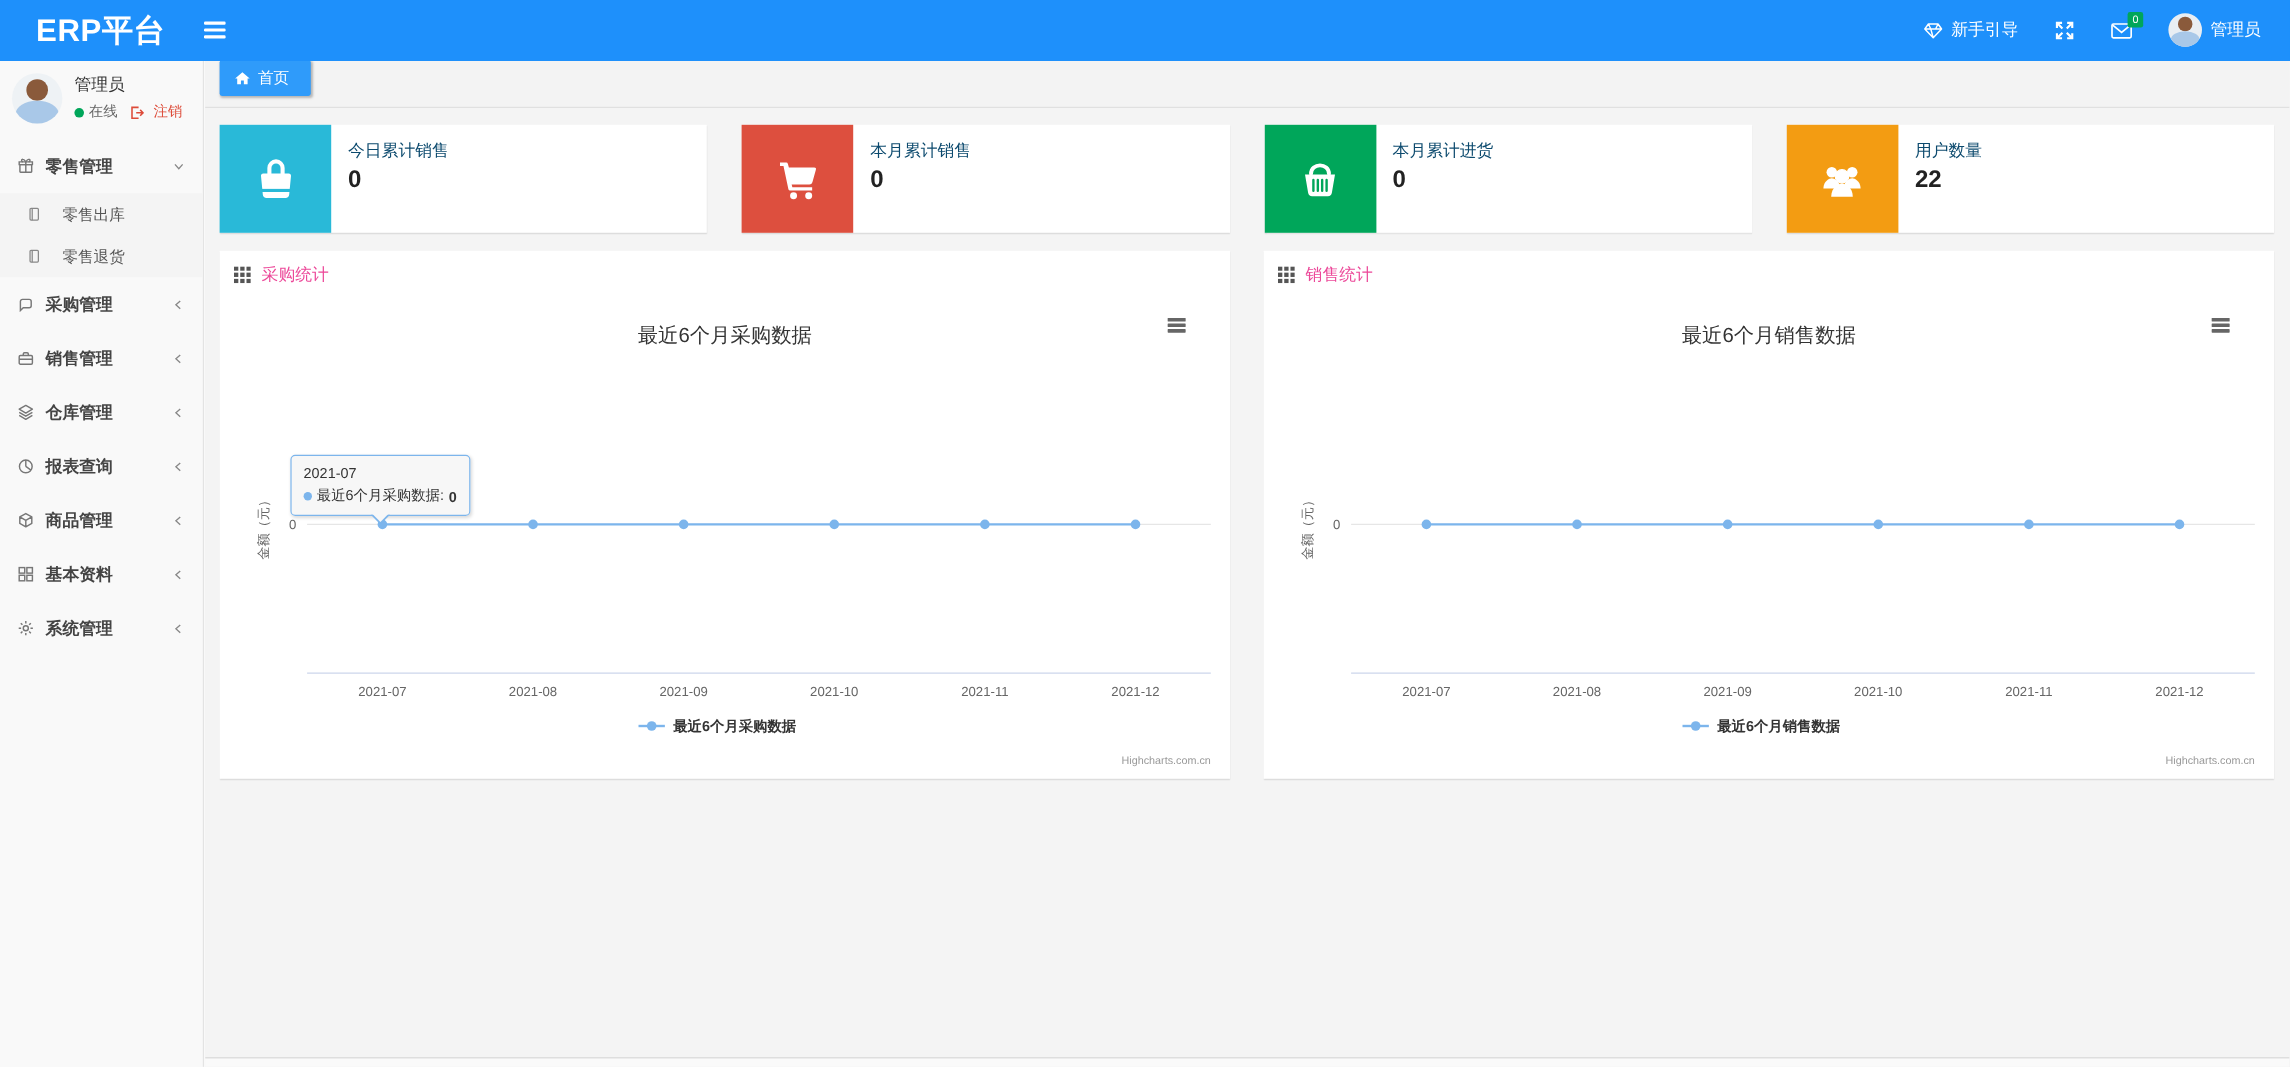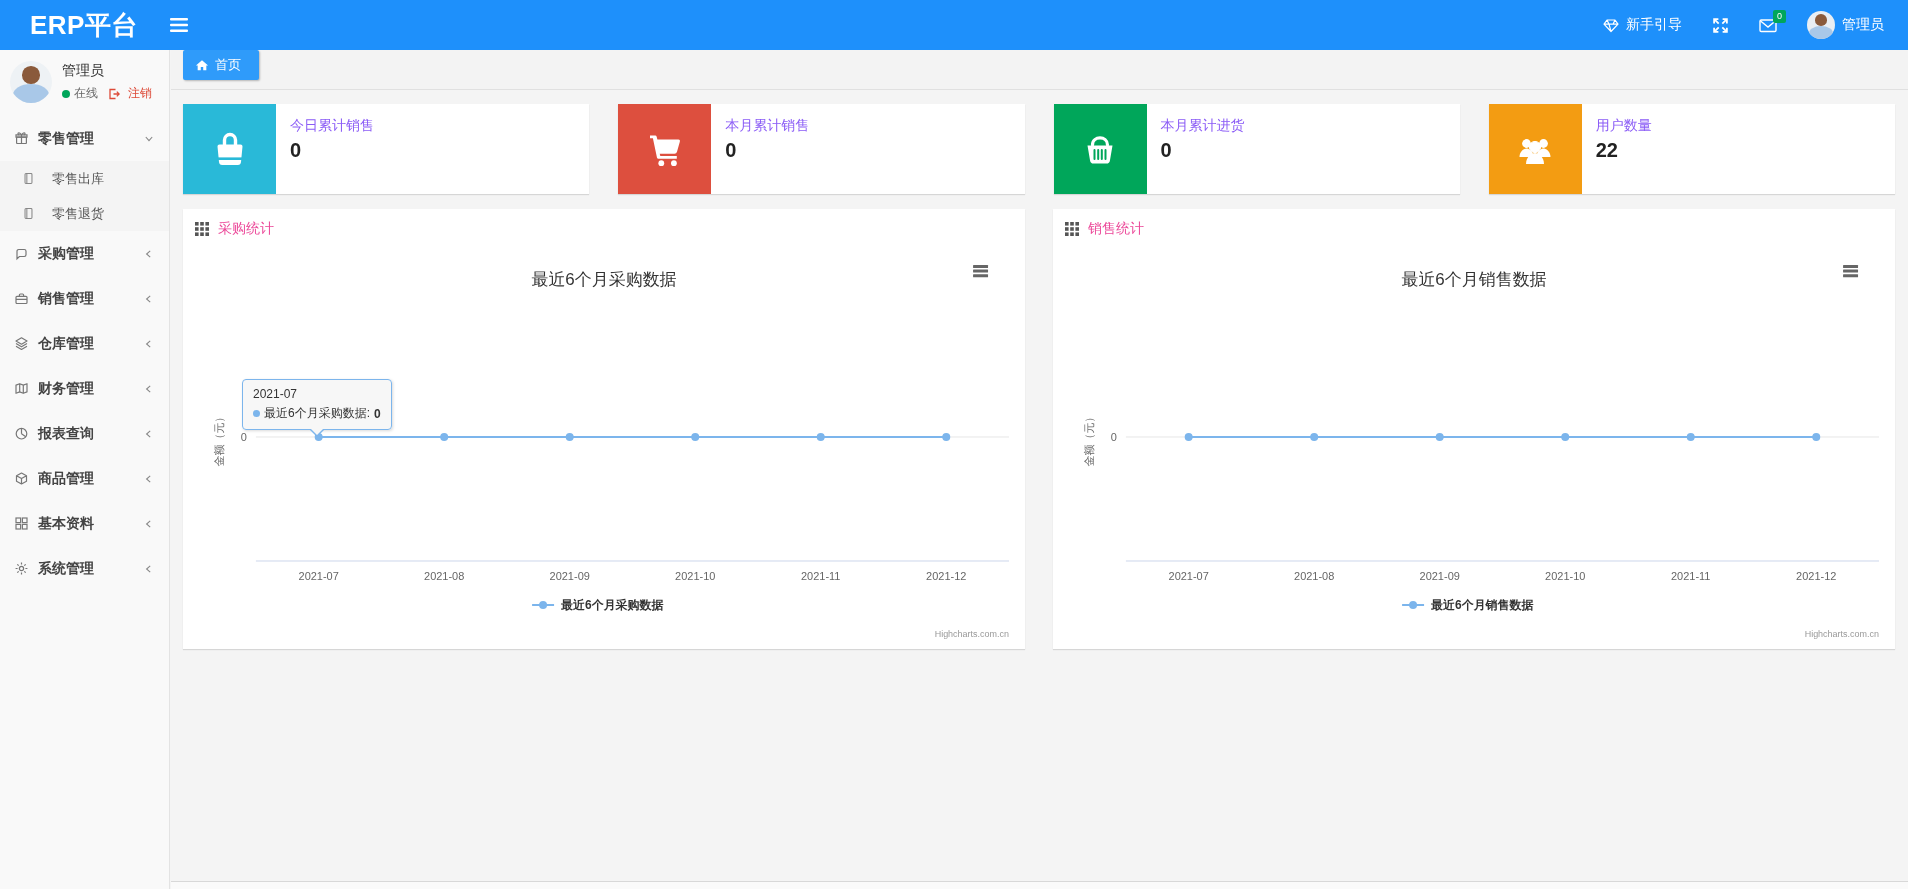--- a/index.html
+++ b/index.html
@@ -47,21 +47,21 @@
     display:flex; align-items:flex-start; padding:0 0 0 12px; }
   .tab-home { height:30px; margin-bottom:4px; background:#2F9BFA; color:#fff; font-size:13px;
     display:flex; align-items:center; gap:6px; padding:0 18px 0 12px; border-radius:2px;
     box-shadow:1px 1px 2px rgba(0,0,0,.25); cursor:pointer; }
 
   .main { flex:1; padding:14px 13px 0 12px; overflow:hidden; }
   .cards { display:flex; gap:29px; margin-bottom:15px; }
   .card { flex:1; height:90px; background:#fff; display:flex; box-shadow:0 1px 1px rgba(0,0,0,.12); }
   .icon-box { width:93px; height:90px; flex:none; display:flex; align-items:center; justify-content:center; }
   .card-body { padding:13px 14px; }
-  .card-label { font-size:14px; color:#8b5cf6; margin-bottom:4px; }
+  .card-label { font-size:14px; color:#0c4a6e; margin-bottom:4px; }
   .card-value { font-size:20px; font-weight:bold; color:#222; }
 
   .panels { display:flex; gap:28px; }
   .panel { flex:1; height:440px; background:#fff; box-shadow:0 1px 1px rgba(0,0,0,.12); }
   .panel-header { height:36px; display:flex; align-items:center; gap:9px; padding:4px 12px 0 12px;
     font-size:14px; color:#ec4899; }
   .chart-box { position:relative; height:404px; }
   .chart-box svg.hc { display:block; }
 
   
@@ -210,31 +210,20 @@
         <path d="M7.5 1.8L13 5 7.5 8.2 2 5z M2 7.6l5.5 3.2L13 7.6 M2 10.2l5.5 3.2 5.5-3.2"></path>
       </svg>
       <span>仓库管理</span>
       <span class="chev">
           <svg width="12" height="12" viewBox="0 0 15 15">
             <polyline points="9,3.5 4.5,7.5 9,11.5" stroke="#888" stroke-width="1.4" fill="none"></polyline>
           </svg>
         </span>
     </li>
 
-    <li class="menu-item">
-      <svg class="mi" width="15" height="15" viewBox="0 0 15 15" stroke="#777" stroke-width="1.2" fill="none" stroke-linejoin="round">
-        <path d="M2 4.1l3.7-1.4 3.6 1.4L13 2.7v8.2l-3.7 1.4-3.6-1.4L2 12.3z M5.7 2.7v8.2 M9.3 4.1v8.2"></path>
-      </svg>
-      <span>财务管理</span>
-      <span class="chev">
-          <svg width="12" height="12" viewBox="0 0 15 15">
-            <polyline points="9,3.5 4.5,7.5 9,11.5" stroke="#888" stroke-width="1.4" fill="none"></polyline>
-          </svg>
-        </span>
-    </li>
 
     <li class="menu-item">
       <svg class="mi" width="15" height="15" viewBox="0 0 15 15" stroke="#777" stroke-width="1.2" fill="none">
         <circle cx="7.5" cy="7.7" r="5.3"></circle>
           <path d="M7.5 7.7V2.4 M7.5 7.7l4.3 3"></path>
       </svg>
       <span>报表查询</span>
       <span class="chev">
           <svg width="12" height="12" viewBox="0 0 15 15">
             <polyline points="9,3.5 4.5,7.5 9,11.5" stroke="#888" stroke-width="1.4" fill="none"></polyline>

